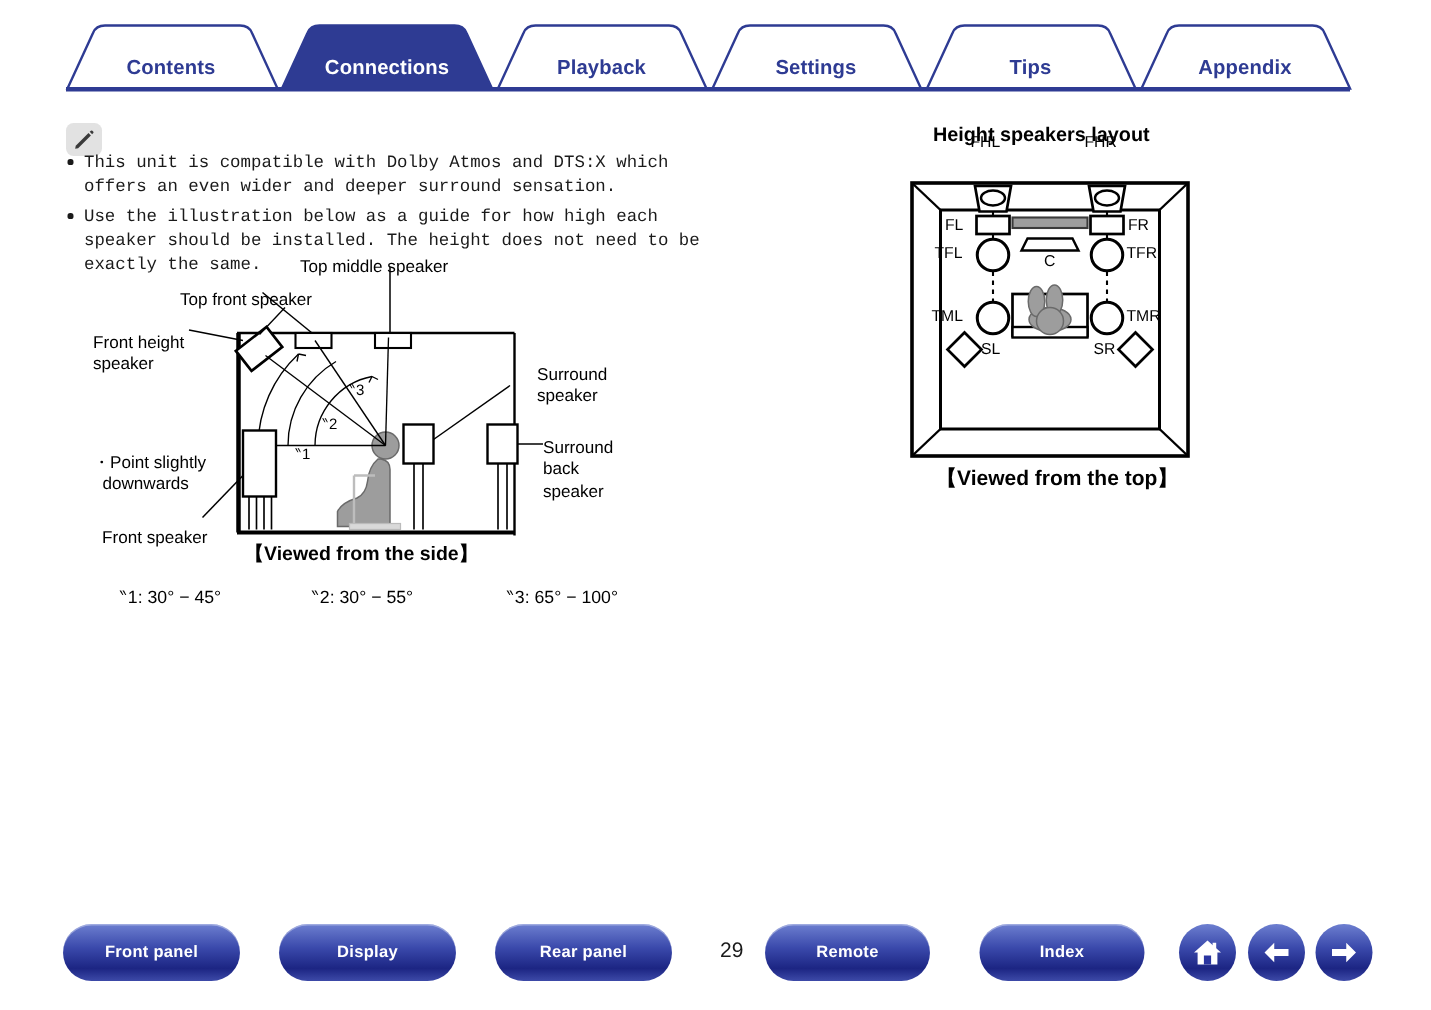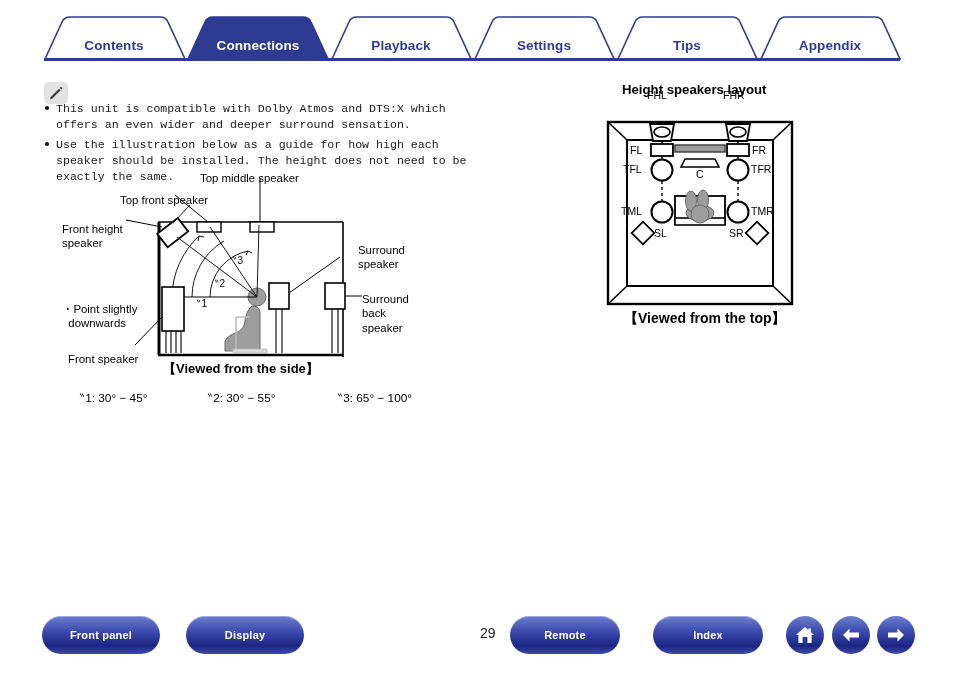--- a/index.html
+++ b/index.html
@@ -294,20 +294,21 @@
     <div class="tlabel" style="left:156px; top:105px;">TMR</div>
     <div class="tlabel" style="left:59px;  top:127px;">SL</div>
     <div class="tlabel" style="left:134px; top:127px;">SR</div>
   </div>
 
   <div class="caption-top">【Viewed from the top】</div>
 
   <div class="footer">
     <div class="pill" style="left:42px;  width:118px;">Front panel</div>
     <div class="pill" style="left:186px; width:118px;">Display</div>
+    <div class="pill" style="left:330px; width:118px;">Rear panel</div>
 
     <div class="pagenum">29</div>
 
     <div class="pill" style="left:510px; width:110px;">Remote</div>
     <div class="pill" style="left:653px; width:110px;">Index</div>
 
     <div class="circ-btn" style="left:786px;">
       <svg width="22" height="22" viewBox="0 0 22 22">
         <path d="M11 3 L20 11 L17.6 11 L17.6 19 L4.4 19 L4.4 11 L2 11 Z" fill="#fff"></path>
         <rect x="8.6" y="13" width="4.8" height="6" fill="#2a35a0"></rect>

